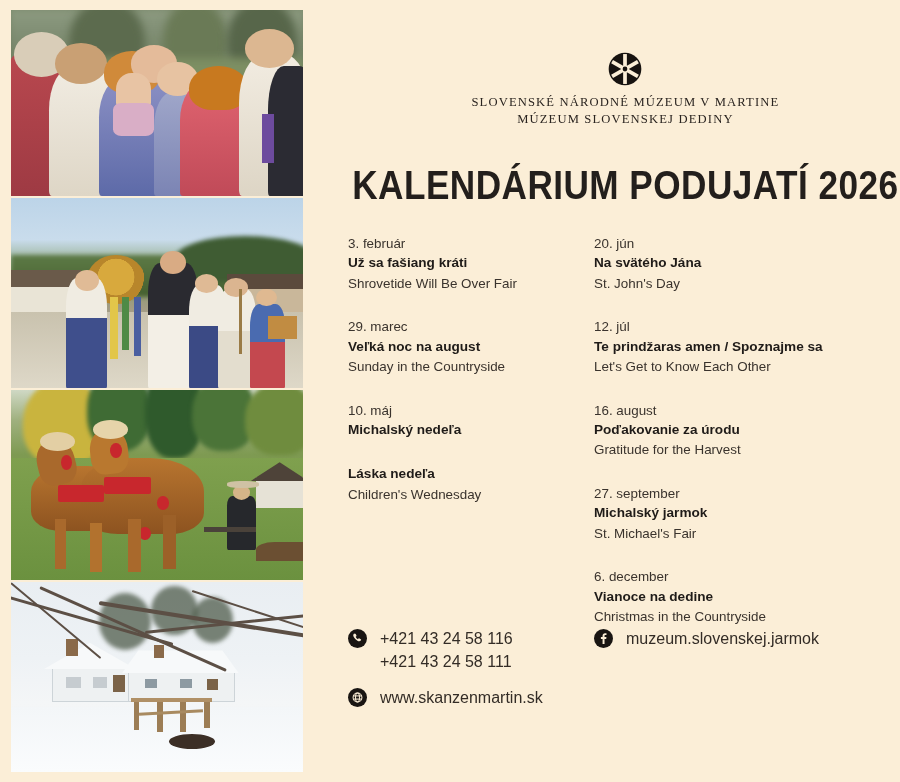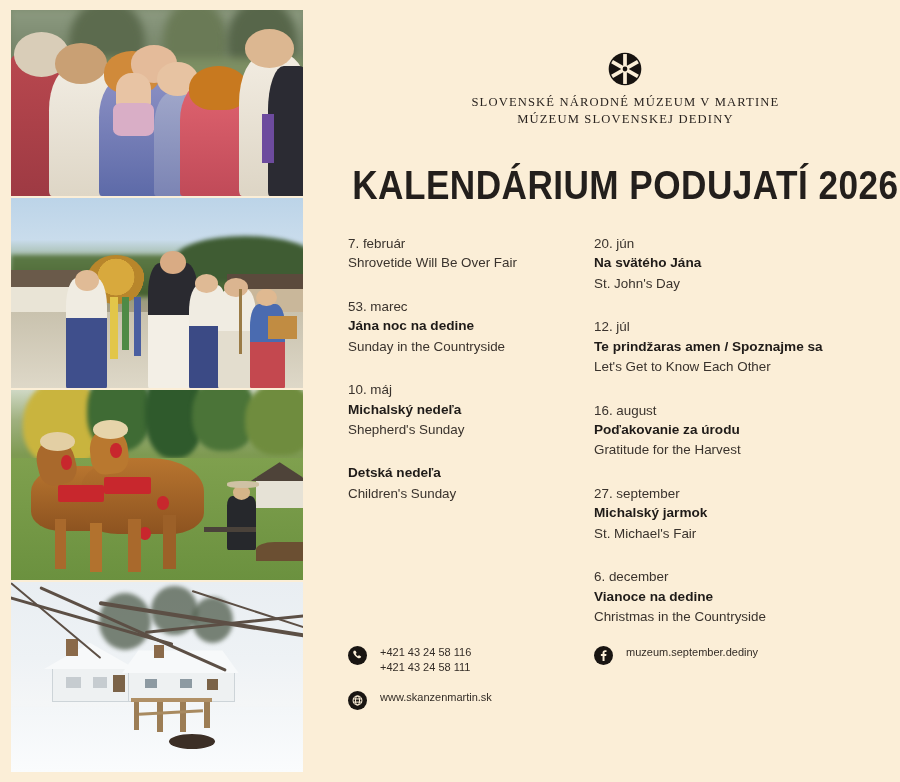--- a/index.html
+++ b/index.html
@@ -86,21 +86,21 @@
   .ev-en{font-size:13.4px;color:#3a332d;line-height:1.45;}
 
   .footer{
     position:absolute;left:45px;bottom:72px;width:520px;
     display:grid;grid-template-columns:246px 1fr;
   }
   .fcol{display:flex;flex-direction:column;gap:14px;}
   .frow{display:flex;align-items:flex-start;gap:13px;}
   .fico{width:19px;height:19px;flex:none;border-radius:50%;background:#191512;
         position:relative;margin-top:1px;}
-  .ftxt{font-size:11px;color:#332c26;line-height:1.42;}
+  .ftxt{font-size:16px;color:#332c26;line-height:1.42;}
 
   
   .glyph{position:absolute;inset:0;display:flex;align-items:center;justify-content:center;
          color:#fbeed7;font-size:11px;line-height:1;}
 </style>
 </head>
 <body style="background: rgb(251, 238, 215);">
 
 <div class="poster">
 
@@ -258,36 +258,36 @@
         <div>MÚZEUM SLOVENSKEJ DEDINY</div>
       </div>
     </div>
 
     <div class="title">KALENDÁRIUM PODUJATÍ 2026</div>
 
     <div class="events">
 
       <div>
         <div class="ev">
-          <div class="ev-date">7. február</div>
+          <div class="ev-date">3. február</div>
+          <div class="ev-sk">Už sa fašiang kráti</div>
           <div class="ev-en">Shrovetide Will Be Over Fair</div>
         </div>
         <div class="ev">
-          <div class="ev-date">53. marec</div>
-          <div class="ev-sk">Jána noc na dedine</div>
+          <div class="ev-date">29. marec</div>
+          <div class="ev-sk">Veľká noc na august</div>
           <div class="ev-en">Sunday in the Countryside</div>
         </div>
         <div class="ev">
           <div class="ev-date">10. máj</div>
           <div class="ev-sk">Michalský nedeľa</div>
-          <div class="ev-en">Shepherd's Sunday</div>
-        </div>
-        <div class="ev">
-          <div class="ev-sk">Detská nedeľa</div>
-          <div class="ev-en">Children's Sunday</div>
+        </div>
+        <div class="ev">
+          <div class="ev-sk">Láska nedeľa</div>
+          <div class="ev-en">Children's Wednesday</div>
         </div>
       </div>
 
       <div>
         <div class="ev">
           <div class="ev-date">20. jún</div>
           <div class="ev-sk">Na svätého Jána</div>
           <div class="ev-en">St. John's Day</div>
         </div>
         <div class="ev">
@@ -342,19 +342,19 @@
         </div>
       </div>
 
       <div class="fcol">
         <div class="frow">
           <span class="fico">
             <svg class="glyph" viewBox="0 0 24 24" width="19" height="19" aria-hidden="true">
               <path d="M13.3 19v-6.3h2.1l.32-2.45H13.3V8.7c0-.7.2-1.18 1.2-1.18h1.28V5.33c-.22-.03-.98-.1-1.86-.1-1.84 0-3.1 1.12-3.1 3.19v1.83H8.7v2.45h2.12V19z" fill="#fbeed7"></path>
             </svg>
           </span>
-          <span class="ftxt">muzeum.september.dediny</span>
+          <span class="ftxt">muzeum.slovenskej.jarmok</span>
         </div>
       </div>
     </div>
 
   </div>
 </div>
 
 </body></html>

